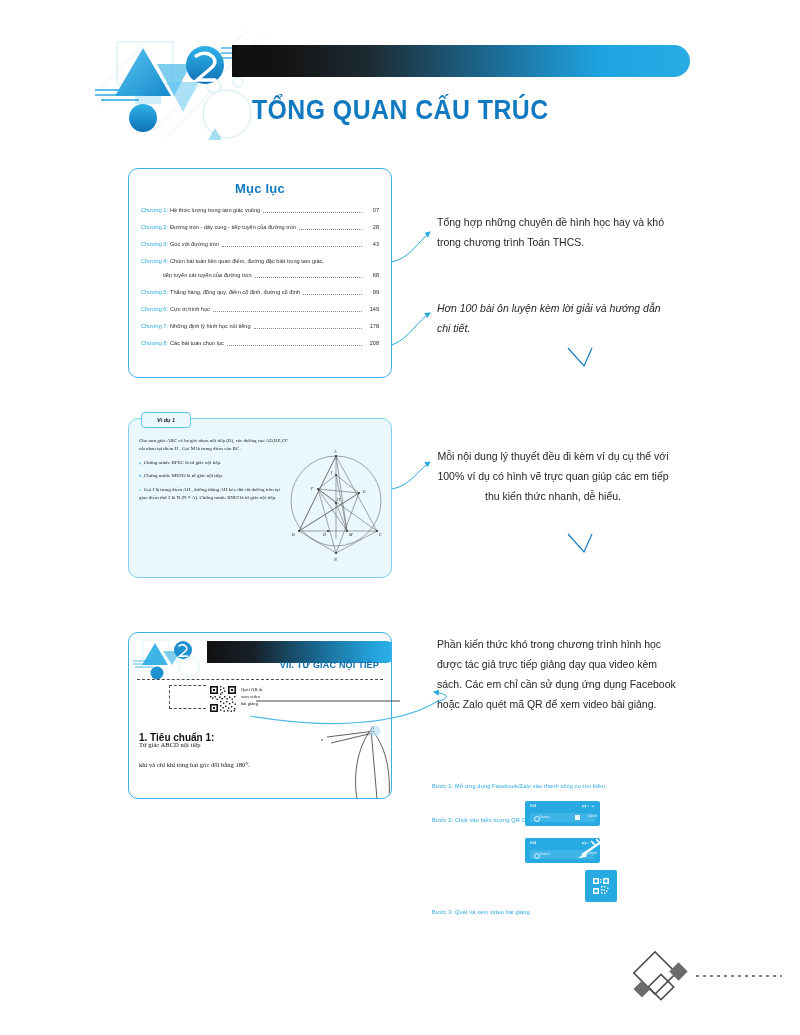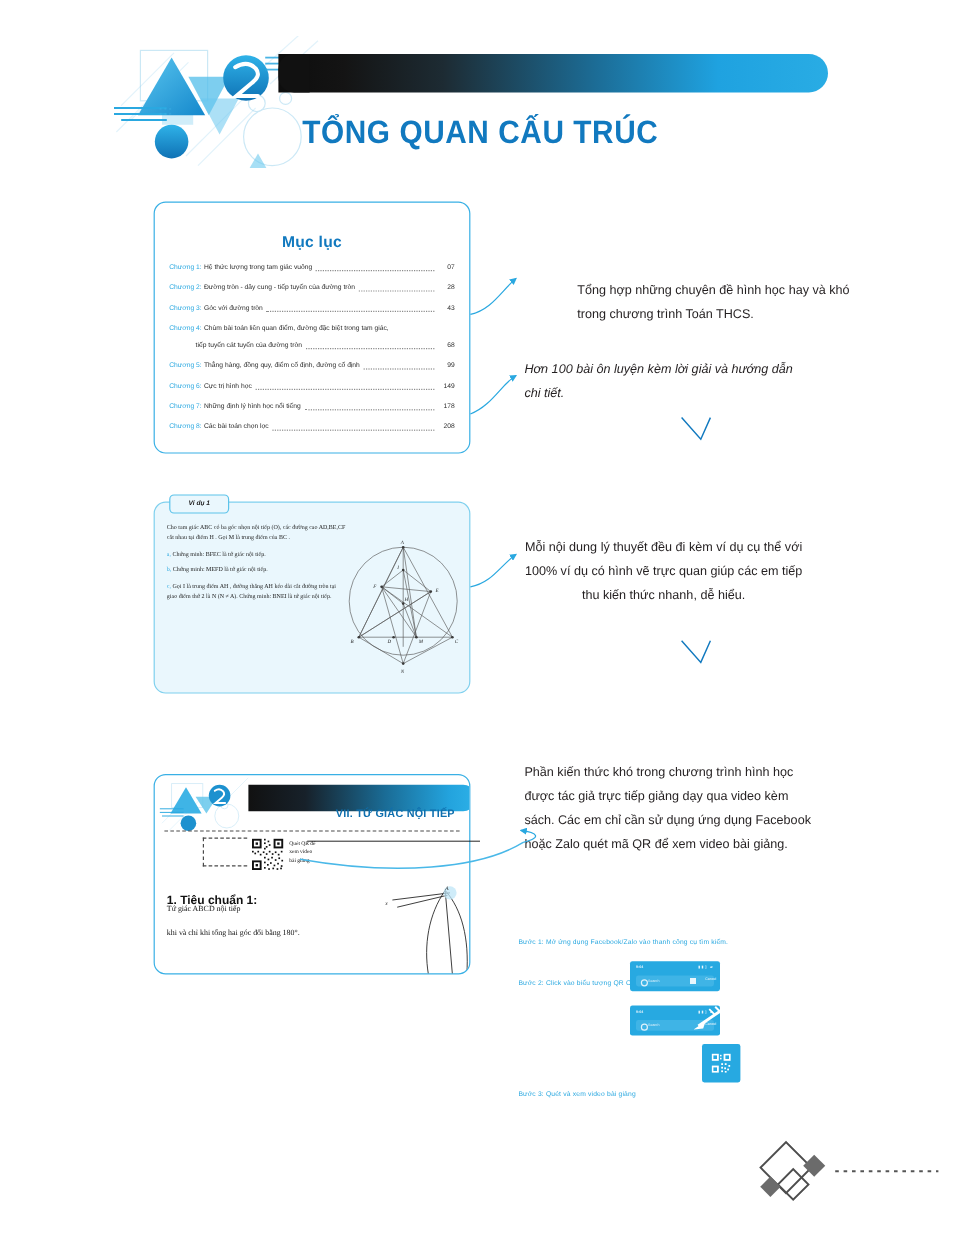--- a/index.html
+++ b/index.html
@@ -21,21 +21,21 @@
     background:linear-gradient(90deg,#0d0d0d 0%,#141414 12%,#1d2b33 30%,#1c6d97 58%,#1fa2e0 80%,#29ace4 100%);}
   .hdr-bar:before{content:"";position:absolute;left:0;top:0;width:26px;height:32px;
     background:#111;border-radius:13px 0 0 13px;}
   .hdr-title{position:absolute;left:0;top:95px;width:800px;text-align:center;
     font-size:27px;font-weight:bold;letter-spacing:.5px;color:#1179bf;}
   .hdr-title span{display:inline-block;transform:scaleX(.92);transform-origin:center;}
 
   
   .card{position:absolute;border:1.4px solid #39b0e5;border-radius:10px;background:#ffffff;}
   .card-toc{left:128px;top:168px;width:262px;height:208px;}
-  .toc-title{text-align:center;color:#1179bf;font-size:13px;font-weight:bold;margin-top:25px;letter-spacing:.2px;}
+  .toc-title{text-align:center;color:#1179bf;font-size:13px;font-weight:bold;margin-top:12px;letter-spacing:.2px;}
   .toc-list{margin:10px 12px 0 12px;}
   .toc-row{display:flex;align-items:flex-end;font-size:5.6px;line-height:9px;margin-bottom:8px;color:#2b2b2b;}
   .toc-ch{color:#2aa8e0;white-space:nowrap;margin-right:2px;}
   .toc-txt{white-space:nowrap;}
   .toc-dots{flex:1;border-bottom:1px dotted #8c8c8c;margin:0 3px 2px 3px;min-width:6px;}
   .toc-pg{width:14px;text-align:right;white-space:nowrap;}
   .toc-row2{display:flex;font-size:5.6px;line-height:9px;margin-bottom:8px;color:#2b2b2b;flex-wrap:wrap;}
   .toc-row2 .l1{width:100%;display:flex;}
   .toc-row2 .l2{width:100%;display:flex;padding-left:22px;margin-top:5px;}
 
@@ -43,38 +43,38 @@
   .card-ex{left:128px;top:418px;width:262px;height:158px;background:#eaf7fd;border-color:#7fd0ee;}
   .ex-tab{position:absolute;left:12px;top:-7px;width:48px;height:14px;background:#eaf7fd;
     border:1px solid #5cc3ea;border-radius:4px;font-size:5.5px;color:#1a1a1a;
     display:flex;align-items:center;justify-content:center;font-weight:bold;font-style:italic;}
   .ex-body{position:absolute;left:10px;top:18px;width:150px;font-size:5px;line-height:8.4px;color:#1a1a1a;font-family:"Liberation Serif",serif;}
   .ex-body p{margin:0 0 5px 0;}
   .ex-lbl{color:#2aa8e0;}
   .ex-fig{position:absolute;right:6px;top:16px;width:98px;height:132px;}
 
   
-  .card-qr{left:128px;top:632px;width:262px;height:165px;overflow:hidden;margin-top:13px;}
+  .card-qr{left:128px;top:632px;width:262px;height:165px;overflow:hidden;}
   .qr-banner{position:absolute;left:0;top:0;width:262px;height:48px;overflow:hidden;border-radius:9px 9px 0 0;}
   .qr-banner-bar{position:absolute;left:78px;top:8px;width:190px;height:22px;
     background:linear-gradient(90deg,#111 0%,#17212a 25%,#1a6c96 60%,#23a3dd 88%,#2db1e8 100%);
     border-radius:0 11px 11px 0;}
   .qr-banner-txt{position:absolute;right:12px;top:27px;font-size:9px;font-weight:bold;color:#0f6fae;letter-spacing:.2px;}
   .qr-dash{position:absolute;left:8px;top:46px;width:246px;border-top:1px dashed #4a4a4a;}
   .qr-dashbox{position:absolute;left:40px;top:52px;width:36px;height:22px;border:1px dashed #4a4a4a;border-right:none;}
   .qr-img{position:absolute;left:80px;top:52px;width:28px;height:28px;}
   .qr-cap{position:absolute;left:112px;top:53px;font-size:4.6px;line-height:7px;color:#111;font-family:"Liberation Serif",serif;}
   .qr-h{position:absolute;left:10px;top:99px;font-size:10px;font-weight:bold;color:#111;}
   .qr-t1{position:absolute;left:10px;top:108px;font-size:6.6px;color:#111;font-family:"Liberation Serif",serif;}
   .qr-t2{position:absolute;left:10px;top:128px;font-size:6.6px;color:#111;font-family:"Liberation Serif",serif;}
   .qr-fig{position:absolute;right:-6px;top:88px;width:90px;height:78px;}
 
   
   .ann{position:absolute;font-size:10.5px;line-height:20px;color:#231f20;}
-  .ann-1{left:437px;top:232px;width:232px;margin-left:44px;}
+  .ann-1{left:437px;top:212px;width:232px;}
   .ann-2{left:437px;top:298px;width:232px;font-style:italic;}
   .ann-3{left:437px;top:446px;width:232px;text-align:center;}
   .ann-4{left:437px;top:634px;width:240px;}
 
   
   .steps{position:absolute;left:432px;top:783px;width:250px;}
   .step-lbl{font-size:5.6px;color:#2aa8e0;letter-spacing:.15px;white-space:nowrap;}
   .phone{position:absolute;background:#27a9e1;border-radius:2px;}
   .ph1{left:525px;top:801px;width:75px;height:25px;}
   .ph2{left:525px;top:838px;width:75px;height:25px;}

